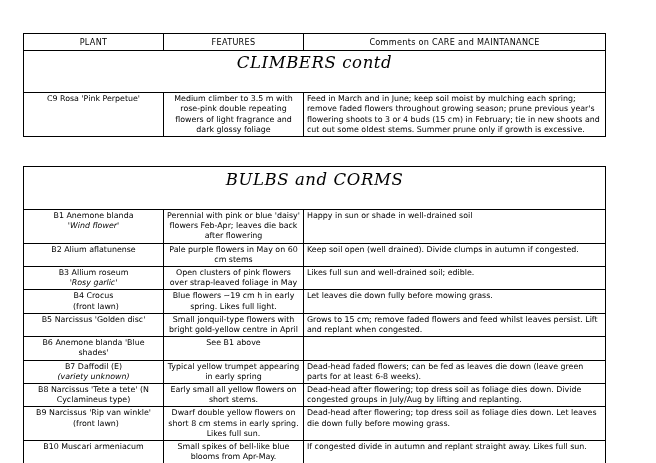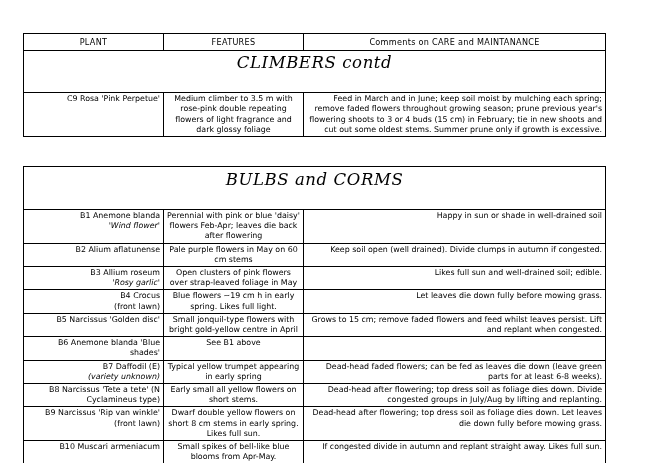--- a/index.html
+++ b/index.html
@@ -62,23 +62,23 @@
   .section-title {
     font-family: "DejaVu Serif", serif;
     font-style: italic;
     font-size: 16.5px;
     line-height: 19px;
     letter-spacing: 0.6px;
     white-space: nowrap;
   }
   #bulbs-table .section td { padding-top: 3px; padding-bottom: 20px; }
 
-  td.plant   { text-align: right; }
+  td.plant   { text-align: center; }
   td.feature { text-align: center; }
-  td.care    { text-align: right; }
+  td.care    { text-align: left; }
 
   .ital { font-style: italic; }
   .ln { display: block; }
   .ind { display: block; padding-left: 5px; }
 </style>
 </head>
 <body>
 
 <div class="page">
 

